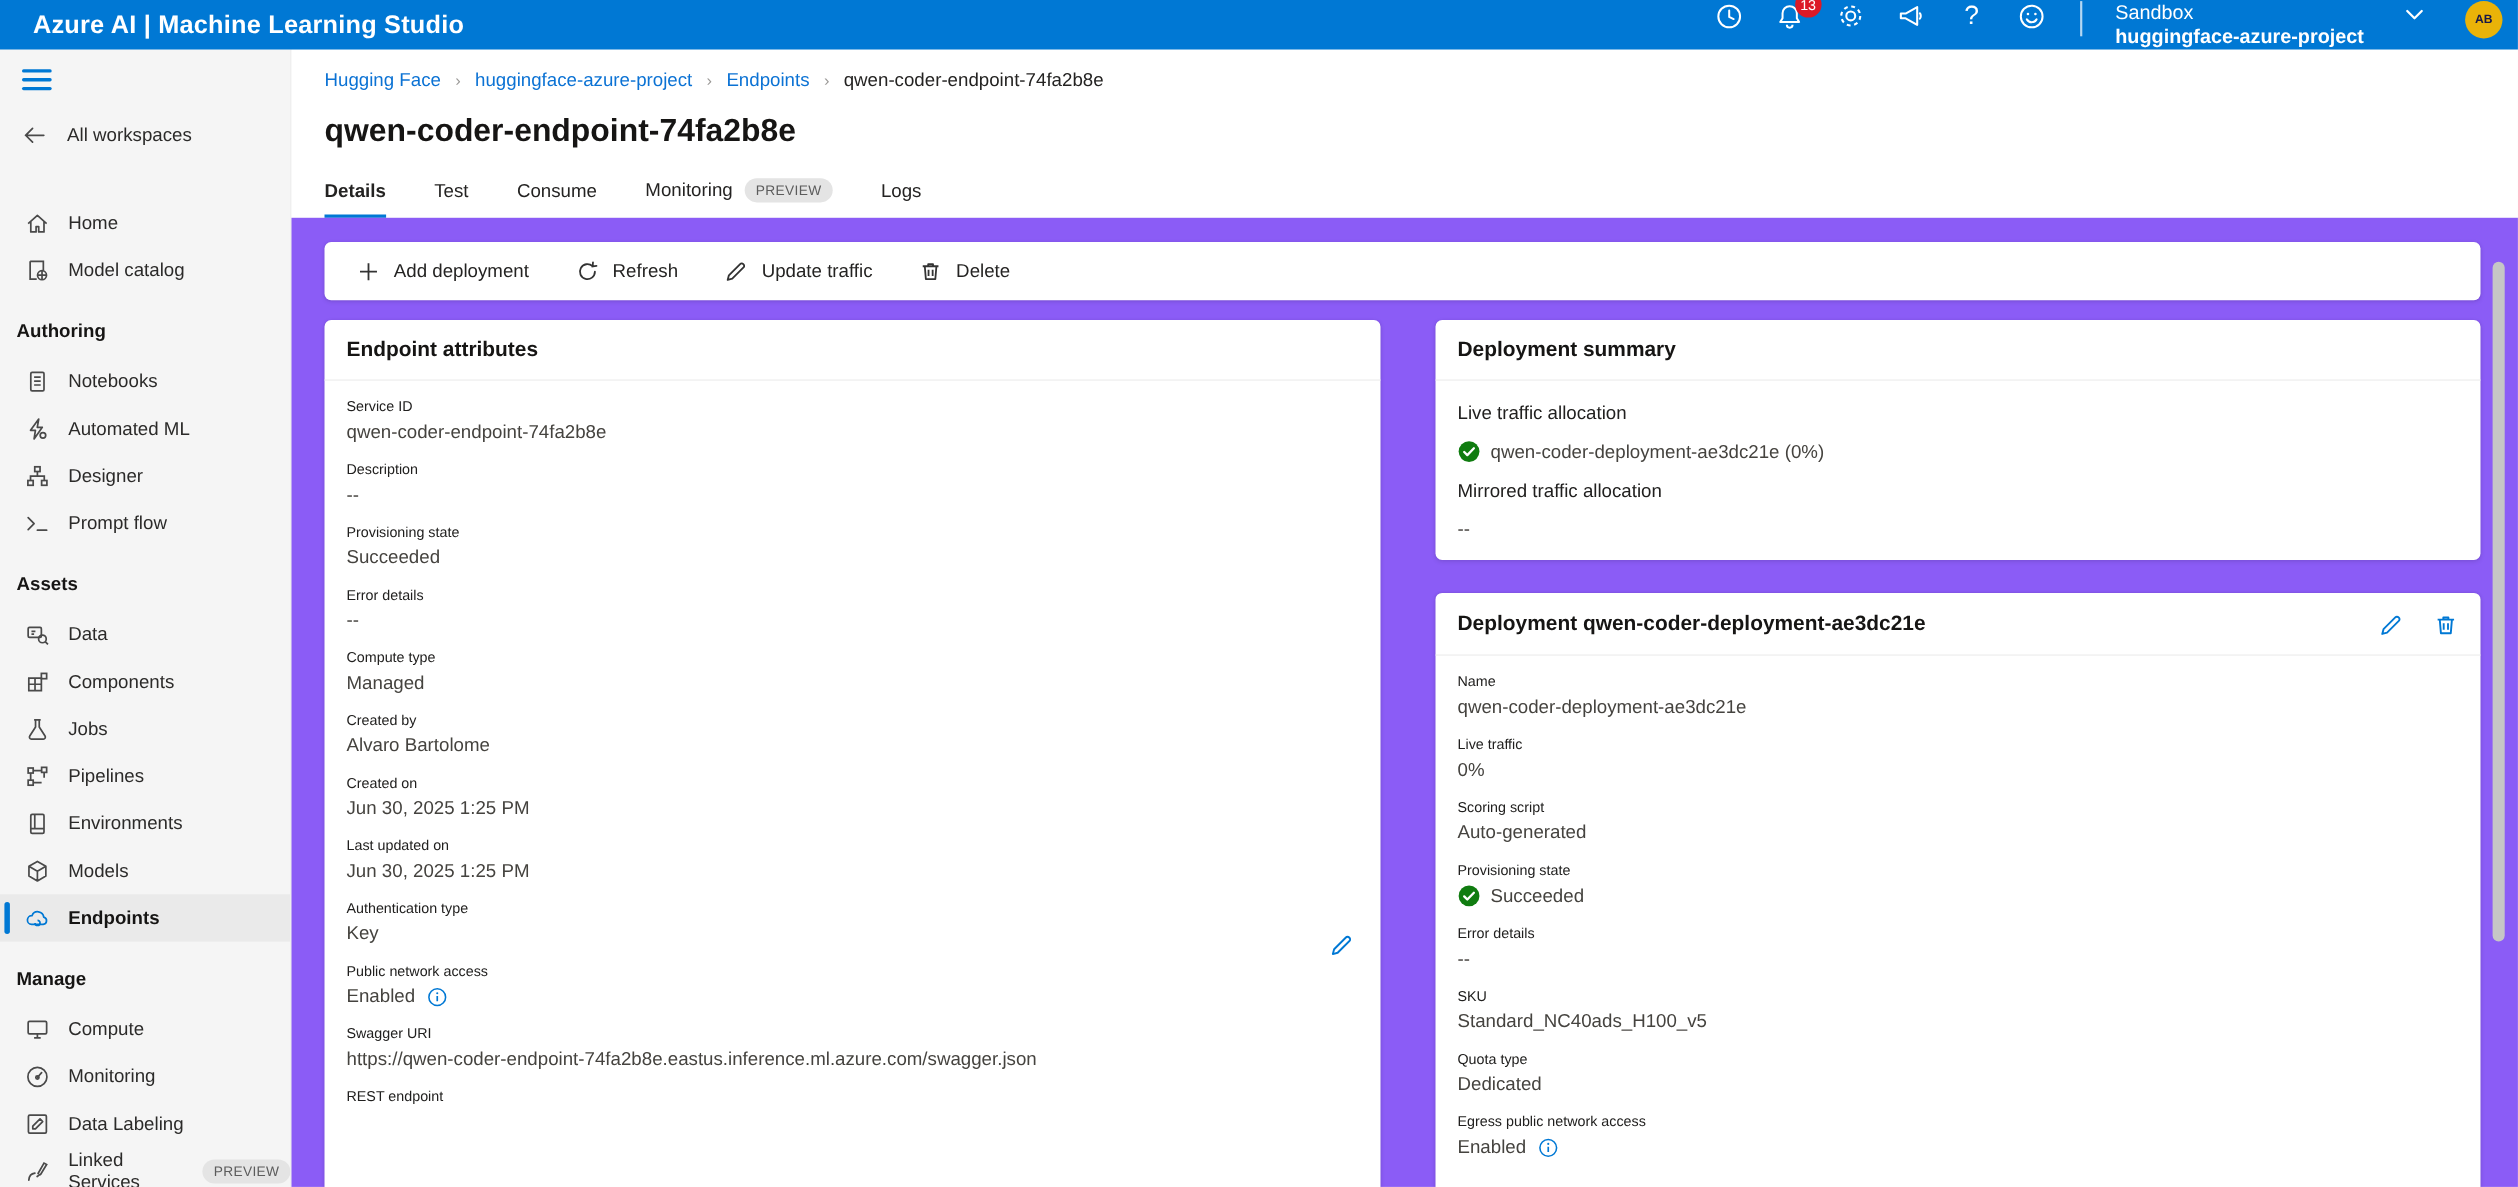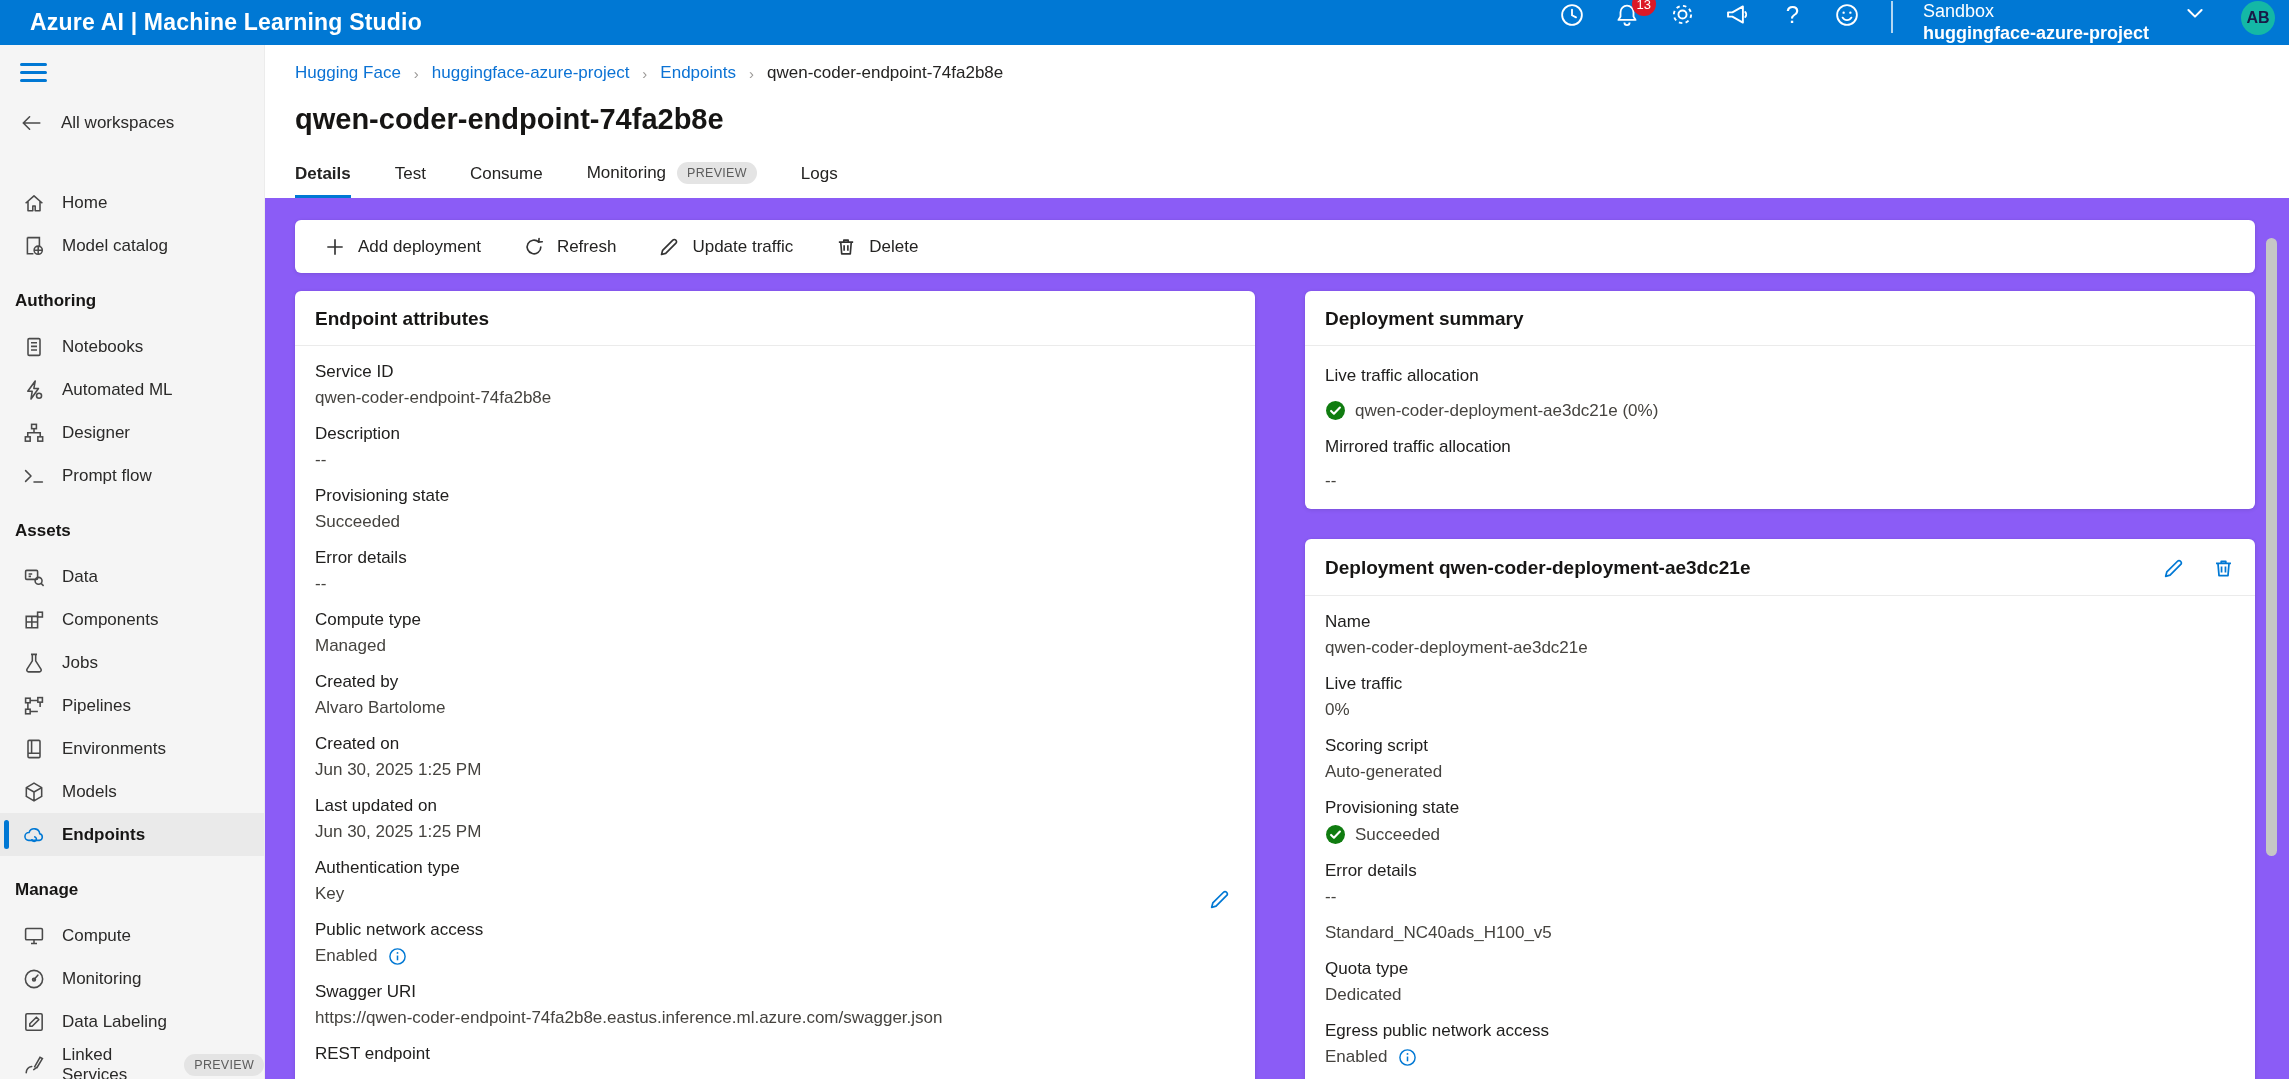--- a/index.html
+++ b/index.html
@@ -16,22 +16,22 @@
   .tb-icon svg { display:block; }
   .notif-badge { position:absolute; top:-9px; right:-15px; background:#dc1927; color:#fff;
     font-size:13px; min-width:24px; height:24px; border-radius:12px; display:flex;
     align-items:center; justify-content:center; padding:0 5px; font-weight:400; }
   .q-glyph { font-size:24px; color:#fff; font-weight:400; }
   .ws-divider { width:2px; height:32px; background:rgba(255,255,255,.7); margin:0 2px; }
   .ws-block { line-height:1.18; }
   .ws-env { font-size:18px; }
   .ws-name { font-size:18px; font-weight:700; }
   .chev-wrap { margin:0 6px; cursor:pointer; }
-  .avatar { width:34px; height:34px; border-radius:50%; background:#14b8a6; color:#191947;
-    font-weight:700; font-size:16px; display:flex; align-items:center; justify-content:center; }
+  .avatar { width:34px; height:34px; border-radius:50%; background:#eab308; color:#191947;
+    font-weight:700; font-size:11px; display:flex; align-items:center; justify-content:center; }
 
   
   .app { display:flex; height:1034px; }
 
   
   .sidebar { width:265px; flex-shrink:0; background:#f5f5f5; border-right:1px solid #ececec;
     padding-top:12px; overflow:hidden; }
   .hamburger { padding:6px 0 4px 20px; cursor:pointer; width:60px; }
   .hamburger span { display:block; width:27px; height:3px; background:#0078d4;
     border-radius:2px; margin-bottom:5px; }
@@ -79,21 +79,21 @@
 
   .card-header { display:flex; align-items:center; font-size:19px; font-weight:600;
     color:#161514; padding:17px 20px 15px; border-bottom:1px solid #ebebeb; }
   .card-header .spacer { flex:1; }
   .hdr-icon { width:24px; height:24px; margin-left:26px; cursor:pointer; display:flex;
     align-items:center; justify-content:center; }
   .hdr-icon svg { stroke:#0078d4; fill:none; stroke-width:1.5; }
 
   .card-body { padding:16px 20px 26px; }
   .field { margin-bottom:16px; position:relative; }
-  .field-label { font-size:17px; color:#21201f; margin-bottom:6px; }
+  .field-label { font-size:13px; color:#21201f; margin-bottom:6px; }
   .field-value { font-size:17px; color:#45433f; }
   .value-row { display:flex; align-items:center; gap:9px; font-size:17px; color:#45433f; }
   .edit-abs { position:absolute; right:4px; top:30px; cursor:pointer; }
   .edit-abs svg { stroke:#0078d4; fill:none; stroke-width:1.5; }
   .info-icon { display:inline-flex; cursor:pointer; vertical-align:-3px; margin-left:2px; }
 
   .summary-label { font-size:17px; color:#21201f; margin:4px 0 14px; }
   .summary-row { display:flex; align-items:center; gap:9px; font-size:17px; color:#45433f;
     margin-bottom:16px; }
 
@@ -532,20 +532,21 @@
                       <path d="M5.8 10.4l2.7 2.7 5.7-5.9" fill="none" stroke="#fff" stroke-width="2" stroke-linecap="round" stroke-linejoin="round"></path>
                     </svg>
                   <span>Succeeded</span>
                 </div>
               </div>
               <div class="field">
                 <div class="field-label">Error details</div>
                 <div class="field-value">--</div>
               </div>
               <div class="field">
+                <div class="field-label">SKU</div>
                 <div class="field-value">Standard_NC40ads_H100_v5</div>
               </div>
               <div class="field">
                 <div class="field-label">Quota type</div>
                 <div class="field-value">Dedicated</div>
               </div>
               <div class="field">
                 <div class="field-label">Egress public network access</div>
                 <div class="value-row">
                   <span>Enabled</span>

